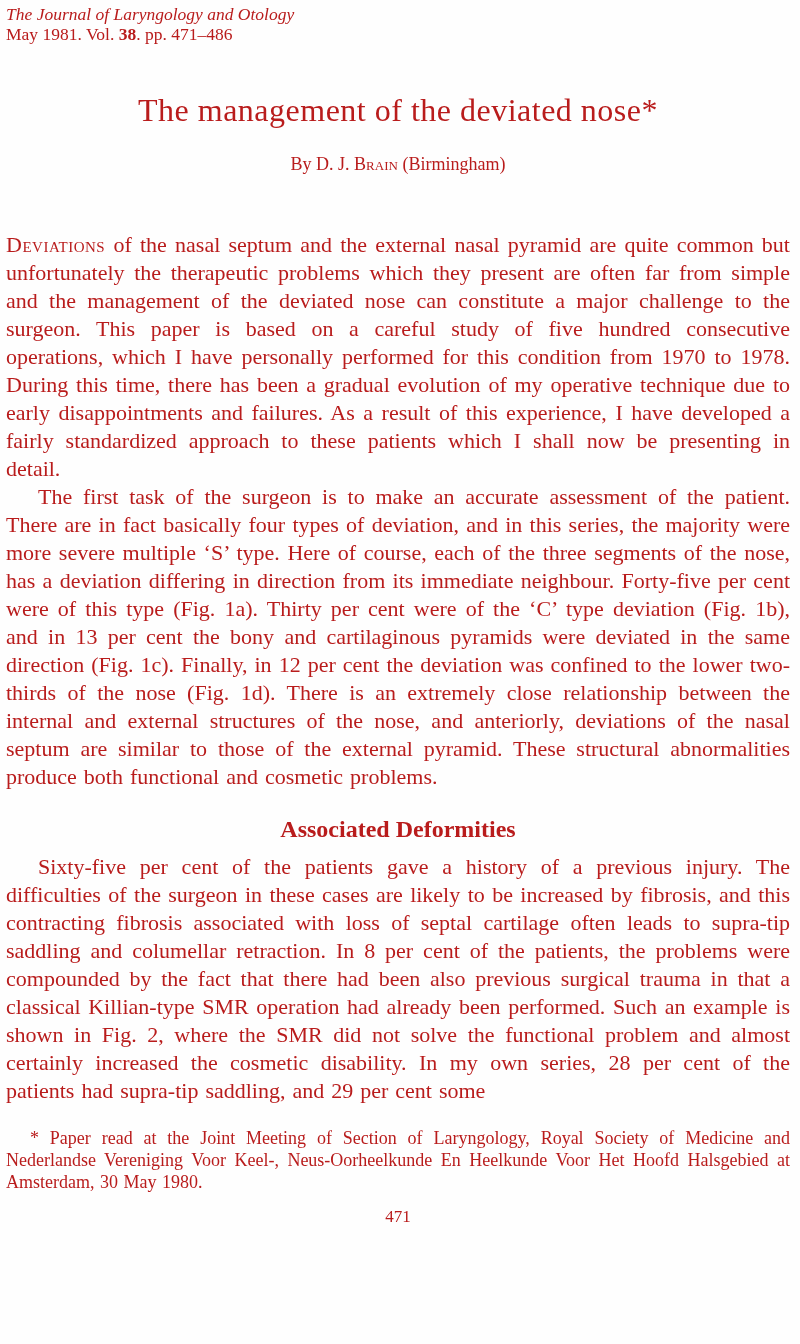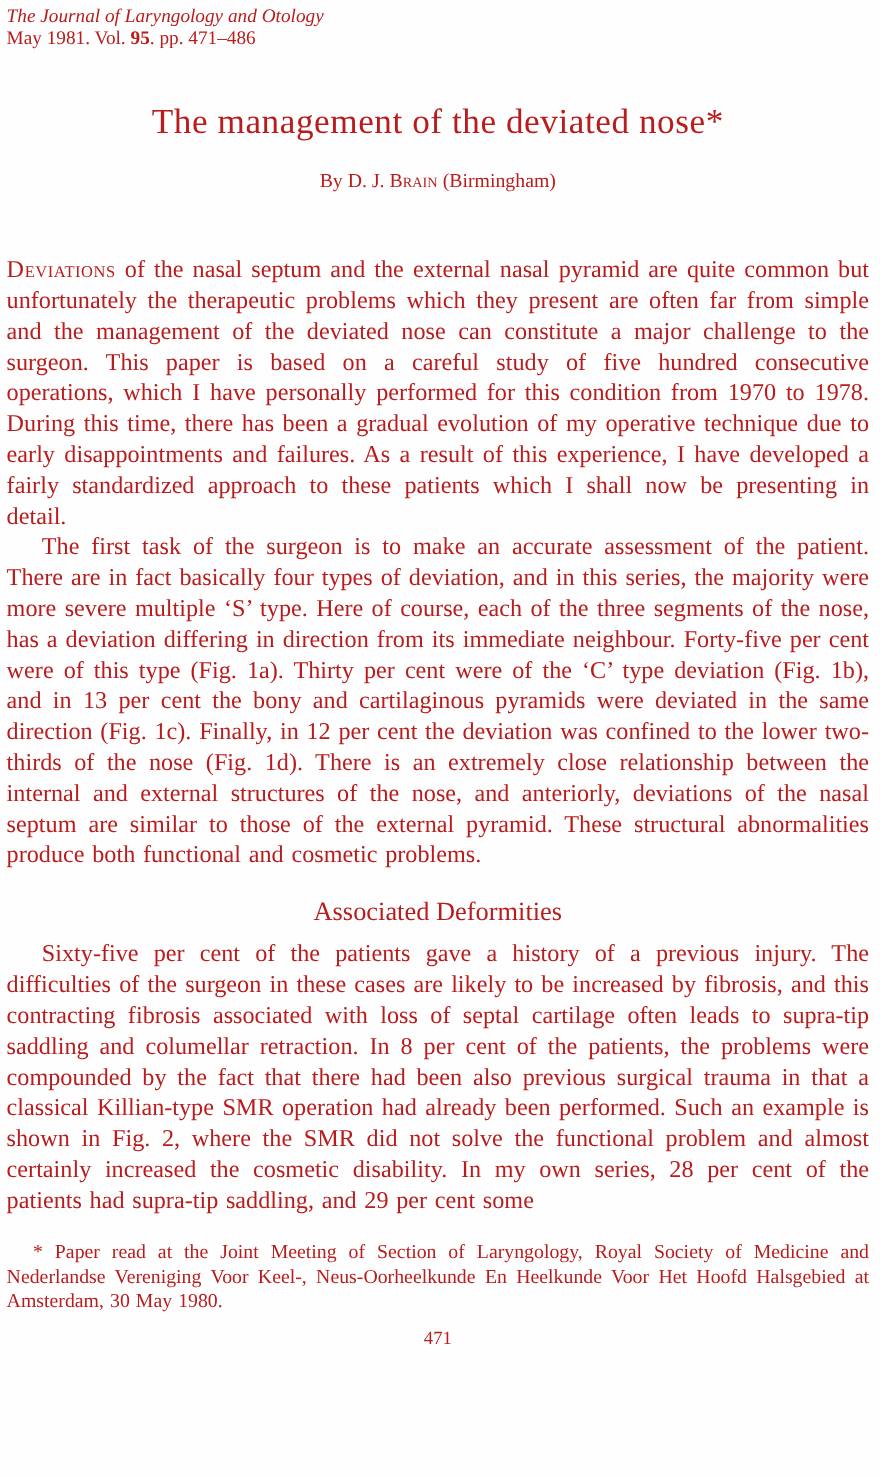--- a/index.html
+++ b/index.html
@@ -58,21 +58,21 @@
   .body-para.indent {
     text-indent: 32px;
   }
   .lead-word {
     font-variant: small-caps;
     letter-spacing: 0.5px;
   }
   .section-heading {
     margin: 25px 0 10px 0;
     font-size: 24px;
-    font-weight: normal;
+    font-weight: bold;
     text-align: center;
   }
   .footnote {
     margin: 22px 0 0 0;
     font-size: 18px;
     line-height: 22px;
     text-align: justify;
     text-indent: 24px;
     word-spacing: 1px;
   }
@@ -83,21 +83,21 @@
   }
 </style>
 </head>
 <body>
 
 <div class="page">
 
   <header class="journal-header">
     <div class="journal-name">The Journal of Laryngology and Otology</div>
     <div class="issue-line">
-      <span>May 1981. Vol. </span><span class="vol-number">95</span><span>. pp. 471–486</span>
+      <span>May 1981. Vol. </span><span class="vol-number">38</span><span>. pp. 471–486</span>
     </div>
   </header>
 
   <h1 class="article-title">The management of the deviated nose*</h1>
 
   <div class="byline">
     <span>By D. J. </span><span class="smallcaps">Brain</span><span> (Birmingham)</span>
   </div>
 
   <main class="article-body">

